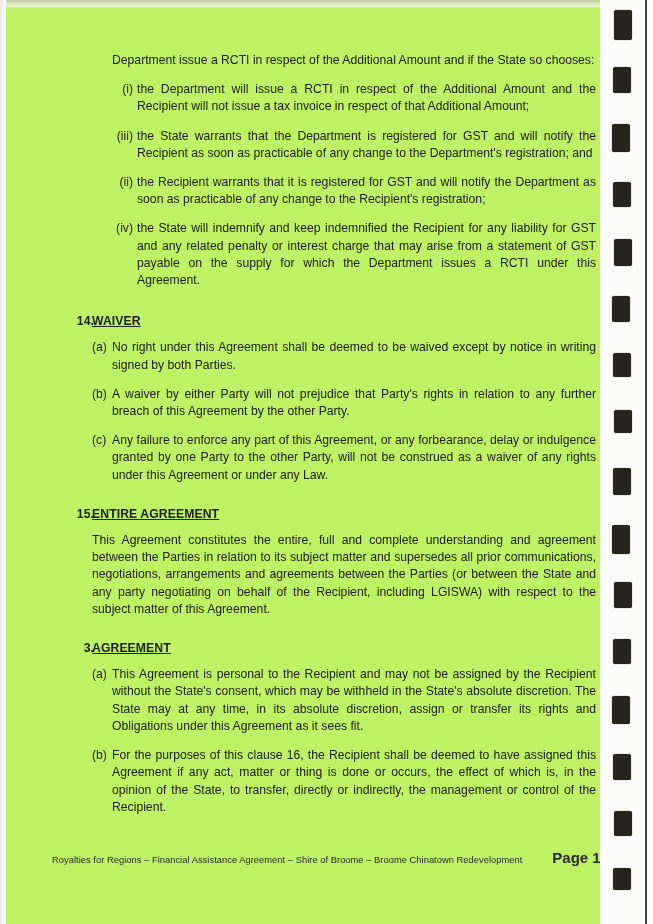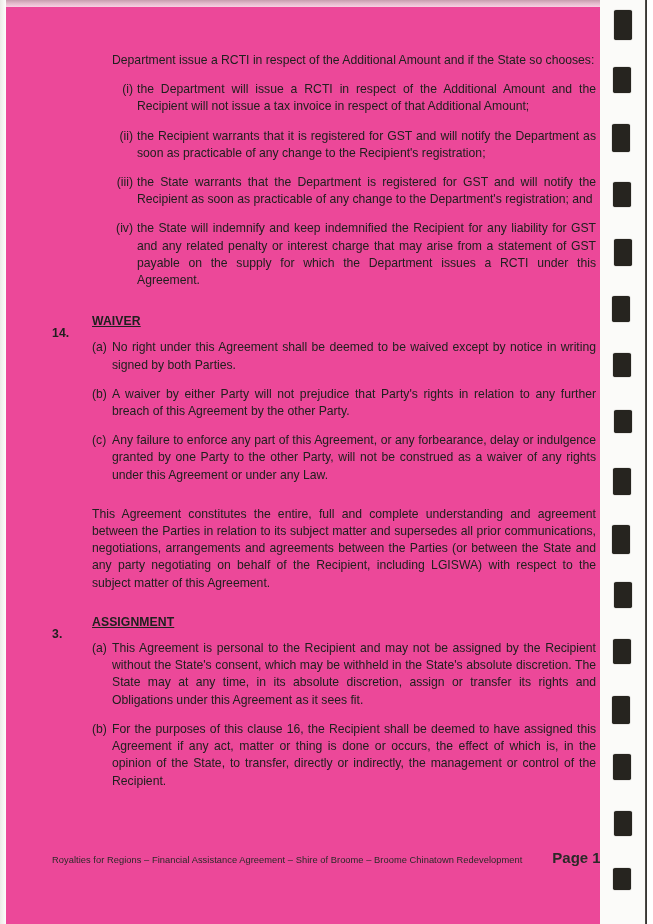--- a/index.html
+++ b/index.html
@@ -8,21 +8,21 @@
     background: #ffffff;
   }
   body {
     font-family: "Liberation Sans", sans-serif;
   }
 
   #page {
     position: relative;
     width: 653px;
     height: 924px;
-    background: #ec4899;
+    background: #bef264;
     overflow: hidden;
   }
 
   
   .scan-top-shadow {
     position: absolute;
     top: 0; left: 0;
     width: 600px;
     height: 7px;
     background: linear-gradient(to bottom, #b9b9b4 0%, #dededa 45%, #fdfdfb 100%);
@@ -116,25 +116,24 @@
   }
   .clause-head {
     position: relative;
     font-weight: bold;
     letter-spacing: .1px;
     text-align: left;
     margin-bottom: 9px;
   }
   .clause-head .num {
     position: absolute;
-    left: 0;
+    left: 8px;
     top: 0;
     width: 34px;
-    text-align: left;
-    margin-top: 12px;
+    text-align: right;
   }
   .clause-head .title {
     display: block;
     margin-left: 40px;    
     text-decoration: underline;
   }
 
   
   .clause-body {
     margin: 0 0 0 40px;
@@ -196,26 +195,26 @@
   <div id="content">
 
     <p class="cont-para">Department issue a RCTI in respect of the Additional Amount and if the State so chooses:</p>
 
     <ul class="roman-list">
       <li>
         <span class="marker">(i)</span>
         <span>the Department will issue a RCTI in respect of the Additional Amount and the Recipient will not issue a tax invoice in respect of that Additional Amount;</span>
       </li>
       <li>
+        <span class="marker">(iii)</span>
+        <span>the State warrants that the Department is registered for GST and will notify the Recipient as soon as practicable of any change to the Department's registration; and</span>
+      </li>
+      <li>
         <span class="marker">(ii)</span>
         <span>the Recipient warrants that it is registered for GST and will notify the Department as soon as practicable of any change to the Recipient's registration;</span>
-      </li>
-      <li>
-        <span class="marker">(iii)</span>
-        <span>the State warrants that the Department is registered for GST and will notify the Recipient as soon as practicable of any change to the Department's registration; and</span>
       </li>
       <li>
         <span class="marker">(iv)</span>
         <span>the State will indemnify and keep indemnified the Recipient for any liability for GST and any related penalty or interest charge that may arise from a statement of GST payable on the supply for which the Department issues a RCTI under this Agreement.</span>
       </li>
     </ul>
 
     <section class="clause" style="margin-top:24px;">
       <div class="clause-head">
         <span class="num">14.</span>
@@ -231,27 +230,31 @@
           <span>A waiver by either Party will not prejudice that Party's rights in relation to any further breach of this Agreement by the other Party.</span>
         </li>
         <li>
           <span class="marker">(c)</span>
           <span>Any failure to enforce any part of this Agreement, or any forbearance, delay or indulgence granted by one Party to the other Party, will not be construed as a waiver of any rights under this Agreement or under any Law.</span>
         </li>
       </ul>
     </section>
 
     <section class="clause">
+      <div class="clause-head">
+        <span class="num">15.</span>
+        <span class="title">ENTIRE AGREEMENT</span>
+      </div>
       <p class="clause-body">This Agreement constitutes the entire, full and complete understanding and agreement between the Parties in relation to its subject matter and supersedes all prior communications, negotiations, arrangements and agreements between the Parties (or between the State and any party negotiating on behalf of the Recipient, including LGISWA) with respect to the subject matter of this Agreement.</p>
     </section>
 
     <section class="clause">
       <div class="clause-head">
         <span class="num">3.</span>
-        <span class="title">ASSIGNMENT</span>
+        <span class="title">AGREEMENT</span>
       </div>
       <ul class="alpha-list">
         <li>
           <span class="marker">(a)</span>
           <span>This Agreement is personal to the Recipient and may not be assigned by the Recipient without the State's consent, which may be withheld in the State's absolute discretion. The State may at any time, in its absolute discretion, assign or transfer its rights and Obligations under this Agreement as it sees fit.</span>
         </li>
         <li>
           <span class="marker">(b)</span>
           <span>For the purposes of this clause 16, the Recipient shall be deemed to have assigned this Agreement if any act, matter or thing is done or occurs, the effect of which is, in the opinion of the State, to transfer, directly or indirectly, the management or control of the Recipient.</span>
         </li>

